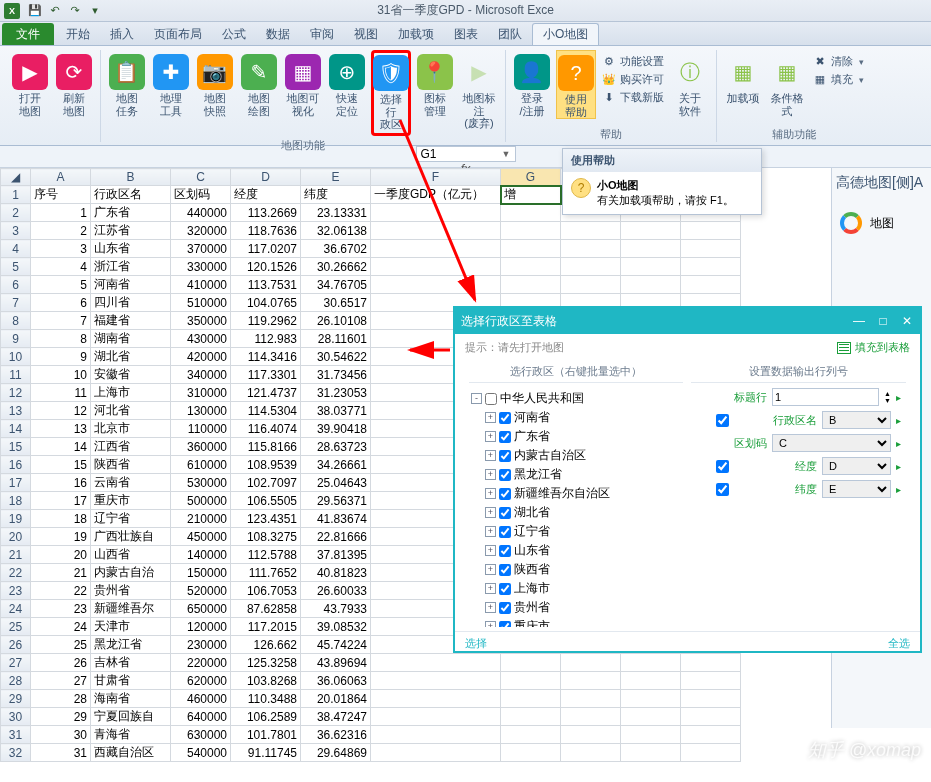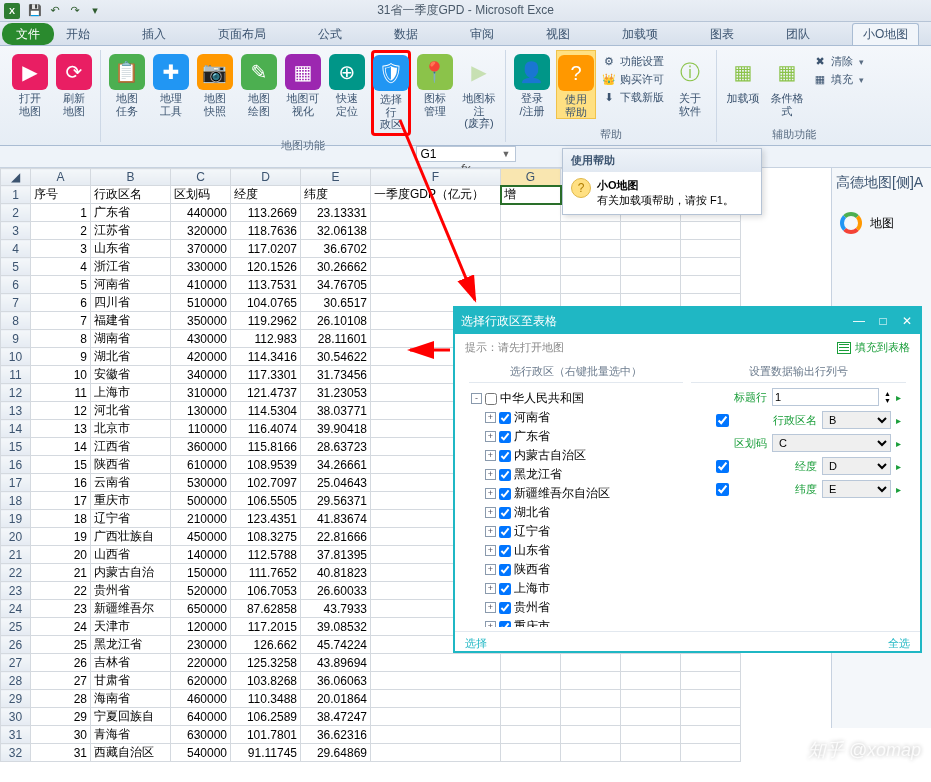--- a/index.html
+++ b/index.html
@@ -7,21 +7,21 @@
     
     
     .title-bar { height: 22px; background: linear-gradient(#e9eef5,#dfe6ef); display: flex; align-items: center; padding: 0 4px; border-bottom: 1px solid #b6c4d6; }
     .qat { display: flex; gap: 2px; align-items: center; }
     .qat-btn { width: 18px; height: 18px; display: flex; align-items: center; justify-content: center; font-size: 11px; color: #2e5b2e; }
     .excel-icon { width:16px; height:16px; background:#2e7d32; color:#fff; font-size:9px; font-weight:bold; display:flex; align-items:center; justify-content:center; border-radius:2px; margin-right:4px;}
     .title-text { position:absolute; left:50%; transform:translateX(-50%); font-size:12px; color:#4a5a6a; }
     
     
     .tabs-row { height: 24px; background: linear-gradient(#e6ecf4,#d7e0ec); display:flex; align-items:flex-end; padding:0 2px; border-bottom:1px solid #a9bcd3;}
-    .file-tab { background:#2a8a2e; color:#fff; padding:2px 14px; height:22px; display:flex; align-items:center; font-size:12px; border-top-left-radius:3px; border-top-right-radius:3px; margin-right:2px;border-radius:10px;}
+    .file-tab { background:#2a8a2e; color:#fff; padding:2px 14px; height:22px; display:flex; align-items:center; font-size:12px; border-top-left-radius:3px; border-top-right-radius:3px; margin-right:2px;}
     .tab { padding:0 10px; height:22px; display:flex; align-items:center; color:#3c5470; cursor:pointer;}
     .tab.active { background:#f1f5fa; border:1px solid #a9bcd3; border-bottom:none; border-top-left-radius:3px; border-top-right-radius:3px;}
     
     
     .ribbon { height: 100px; background: linear-gradient(#f4f7fb,#e6edf5); border-bottom:1px solid #a9bcd3; display:flex; padding:4px 0 0 4px;}
     .rgroup { display:flex; flex-direction:column; padding:0 6px; border-right:1px solid #cdd8e6; height:92px;}
     .rgroup-body { flex:1; display:flex; gap:4px; align-items:flex-start;}
     .rgroup-label { text-align:center; font-size:11px; color:#5a6d83; padding-top:2px;}
     .big-btn { width:40px; display:flex; flex-direction:column; align-items:center; gap:2px; padding-top:4px; cursor:pointer;}
     .big-btn .ico { width:36px; height:36px; border-radius:6px; display:flex; align-items:center; justify-content:center; font-size:20px; color:#fff;}
@@ -105,21 +105,21 @@
     <span class="qat-btn">💾</span>
     <span class="qat-btn">↶</span>
     <span class="qat-btn">↷</span>
     <span class="qat-btn">▾</span>
   </div>
   <div class="title-text">31省一季度GPD  -  Microsoft Exce</div>
 </div>
 
 <div class="tabs-row">
   <div class="file-tab">文件</div>
-  <div id="tabs-host" style="display: flex; gap: 32px;">
+  <div id="tabs-host" style="display: flex;">
       <div class="tab">开始</div>
       <div class="tab">插入</div>
       <div class="tab">页面布局</div>
       <div class="tab">公式</div>
       <div class="tab">数据</div>
       <div class="tab">审阅</div>
       <div class="tab">视图</div>
       <div class="tab">加载项</div>
       <div class="tab">图表</div>
       <div class="tab">团队</div>

